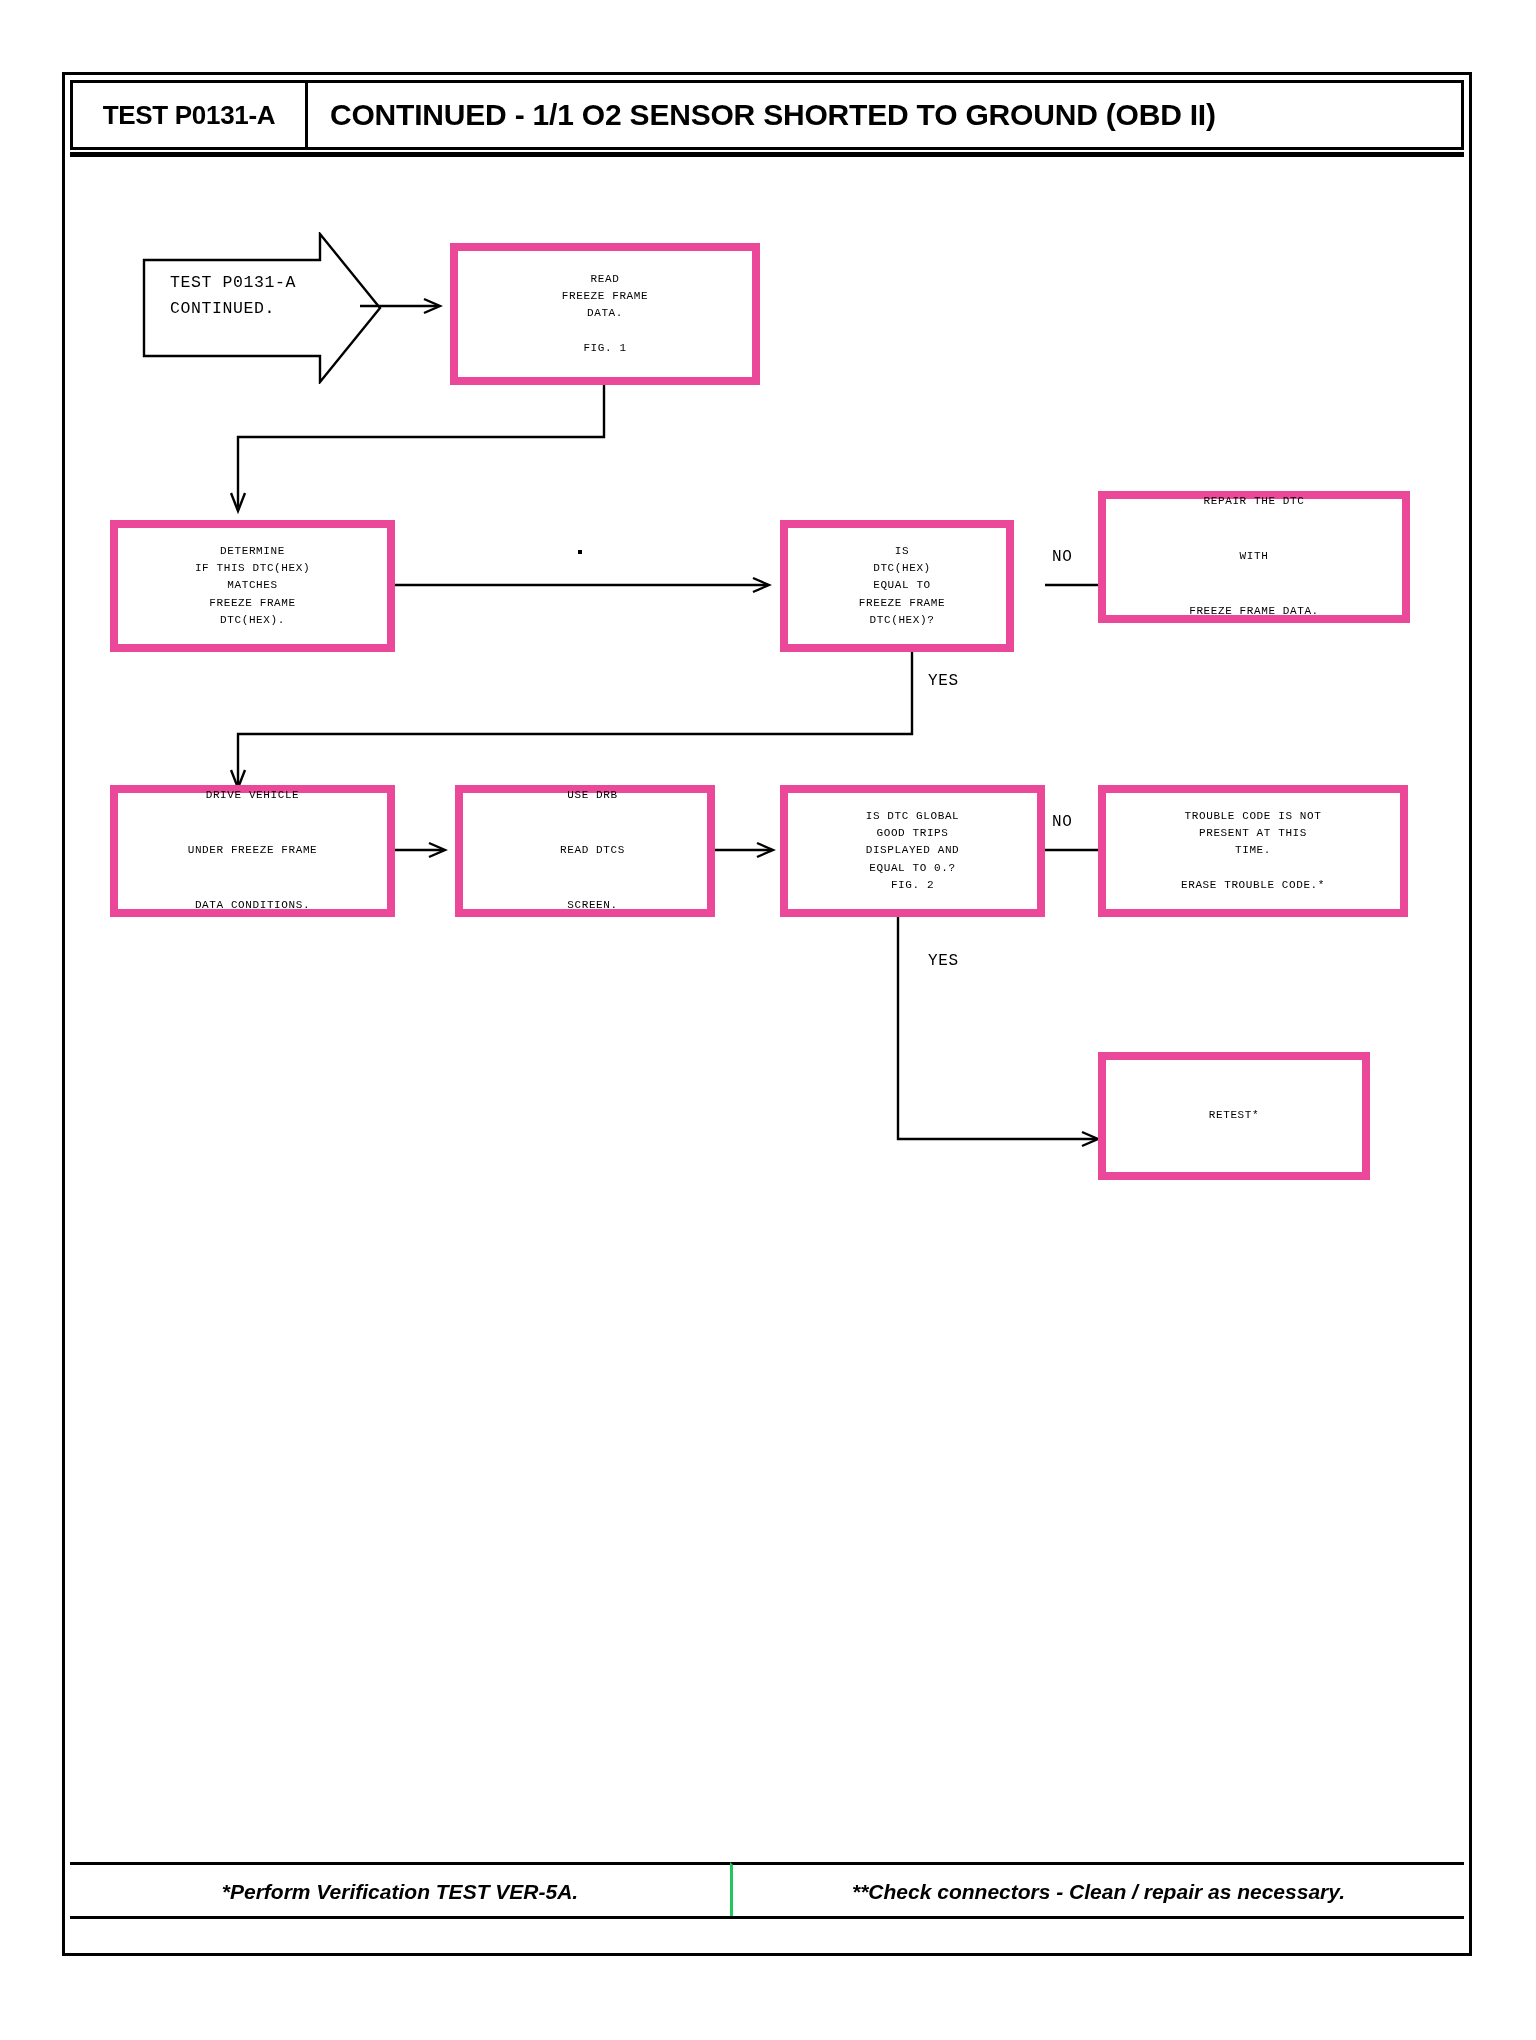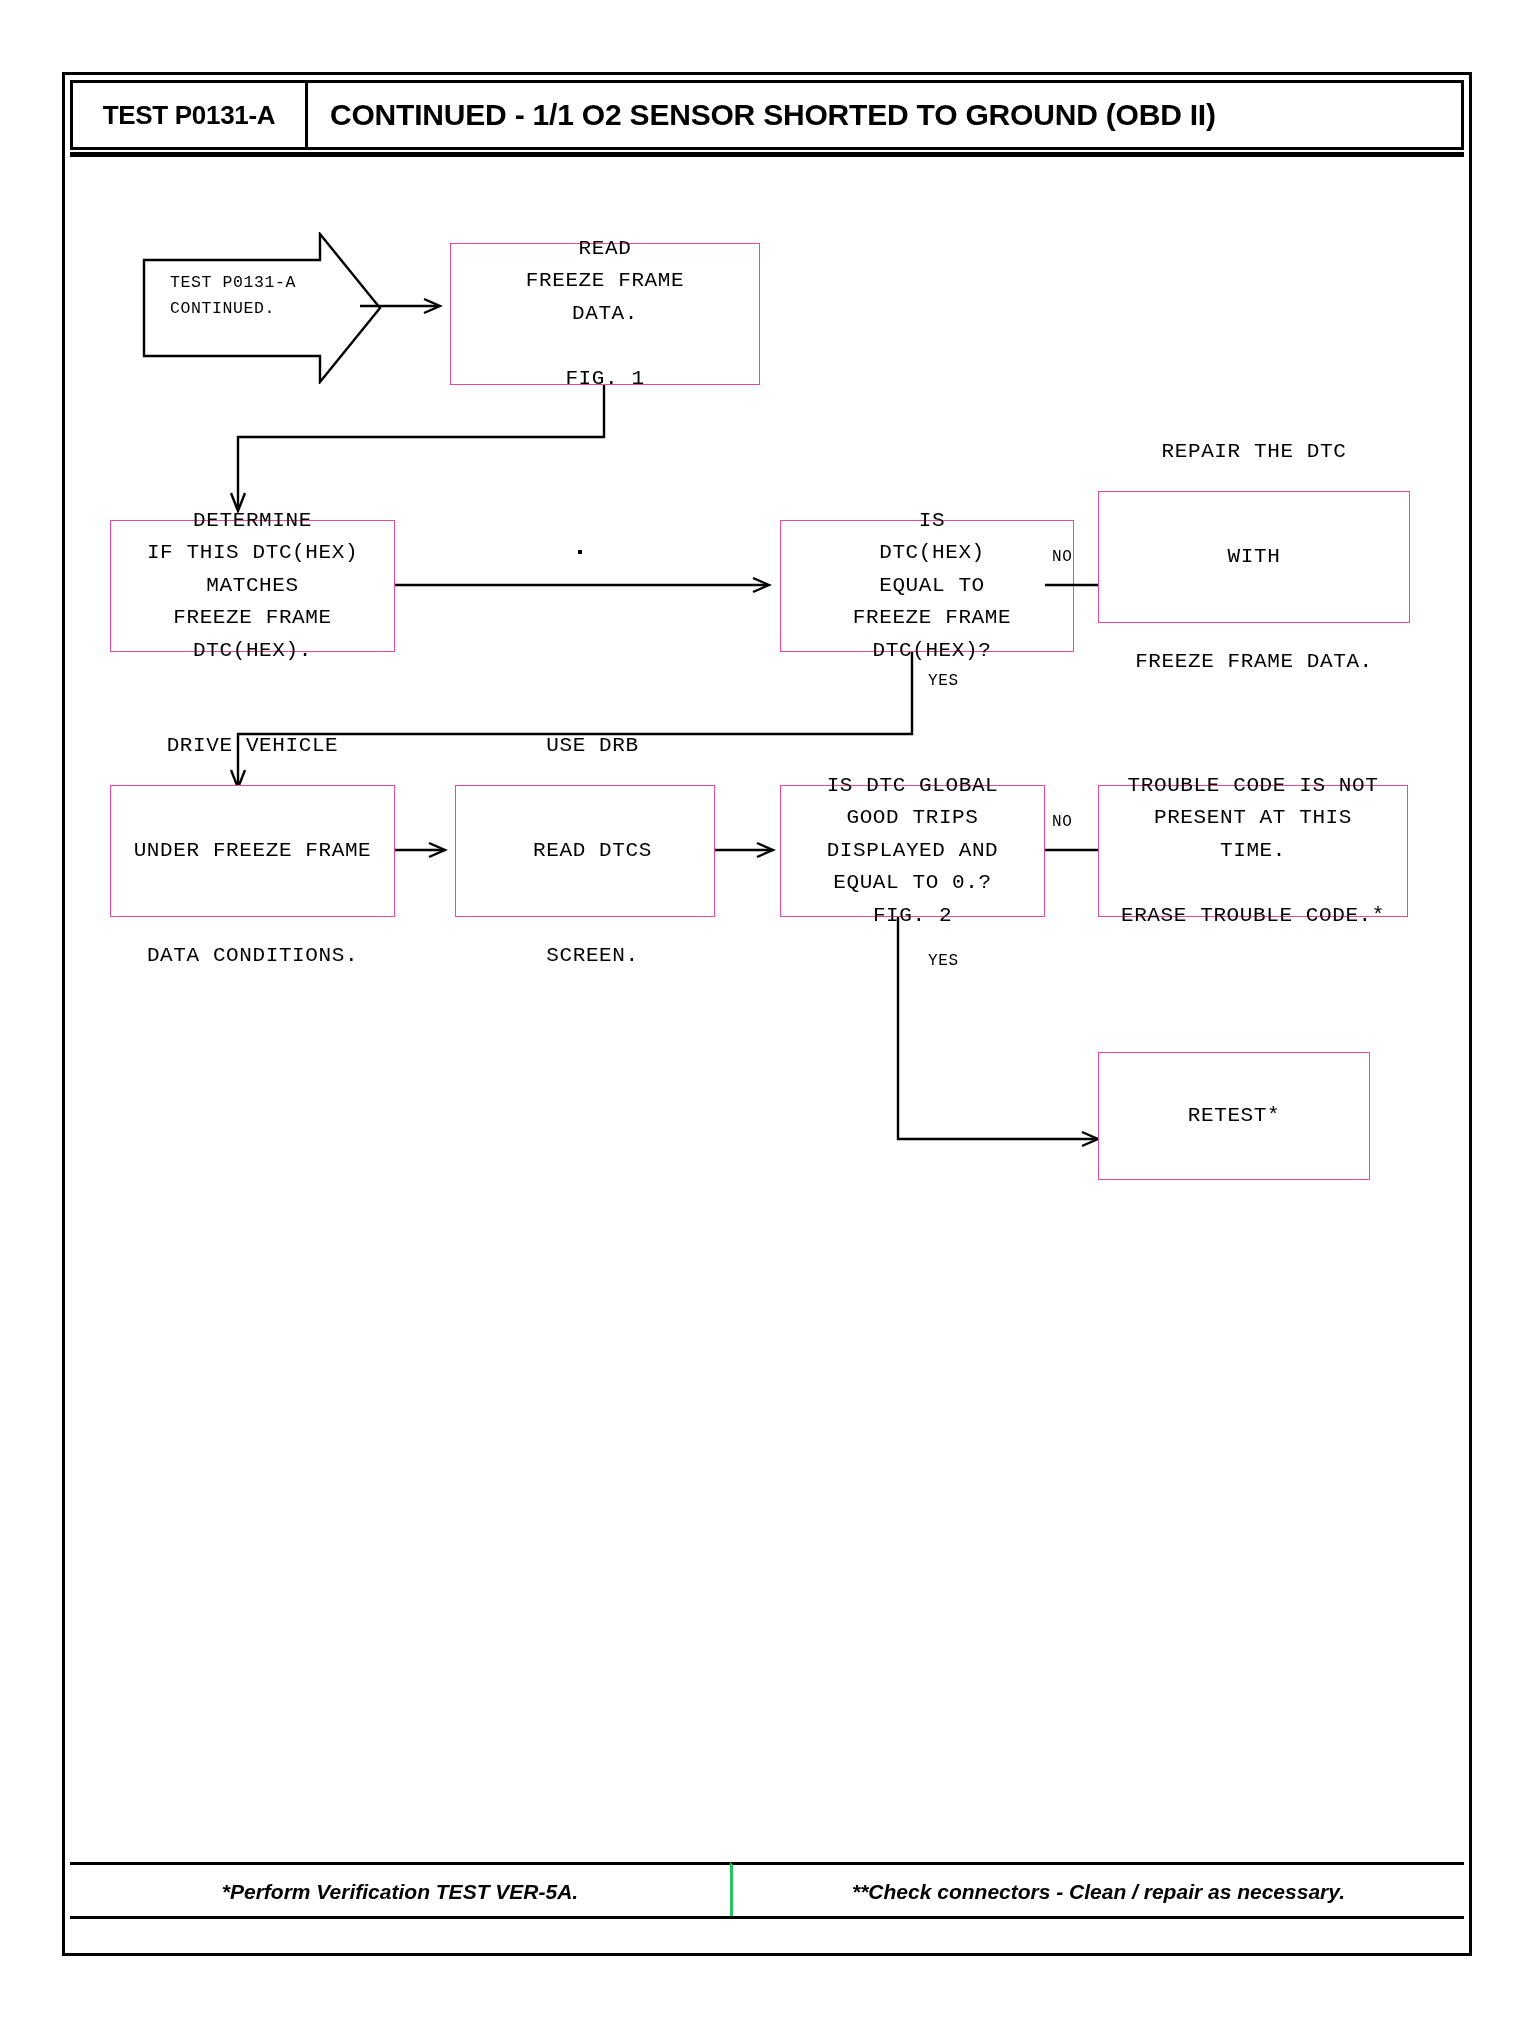--- a/index.html
+++ b/index.html
@@ -116,29 +116,29 @@
     left: 70px;
     top: 1916px;
     width: 1394px;
     height: 3px;
     background: #000;
   }
 
   
   .node {
     position: absolute;
-    border: 1px solid #ec4899;
+    border: 8px solid #ec4899;
     box-sizing: border-box;
     background: #fff;
     display: flex;
     flex-direction: column;
     align-items: center;
     justify-content: center;
     font-family: "Liberation Mono", monospace;
-    font-size: 21px;
+    font-size: 11px;
     line-height: 1.55;
     letter-spacing: 0.6px;
     text-align: center;
     white-space: pre-line;
   }
   .node.spaced { line-height: 2.5; }
 
   
   .pent {
     position: absolute;
@@ -238,21 +238,21 @@
 
   <div class="stray-dot" style="left:578px; top:550px;"></div>
 
   <div class="conn" style="left:395px; top:575px; width:385px; height:20px;">
     <svg width="385" height="20" viewBox="0 0 385 20">
       <line x1="0" y1="10" x2="372" y2="10"></line>
       <polyline points="358,3 374,10 358,17"></polyline>
     </svg>
   </div>
 
-  <div class="node" style="left:780px; top:520px; width:294px; height:132px;padding-left:10px;">
+  <div class="node" style="left:780px; top:520px; width:234px; height:132px;padding-left:10px;">
     <span>IS
 DTC(HEX)
 EQUAL TO
 FREEZE FRAME
 DTC(HEX)?</span>
   </div>
 
   <div class="conn" style="left:1045px; top:575px; width:96px; height:20px;">
     <svg width="96" height="20" viewBox="0 0 96 20">
       <line x1="0" y1="10" x2="82" y2="10"></line>

